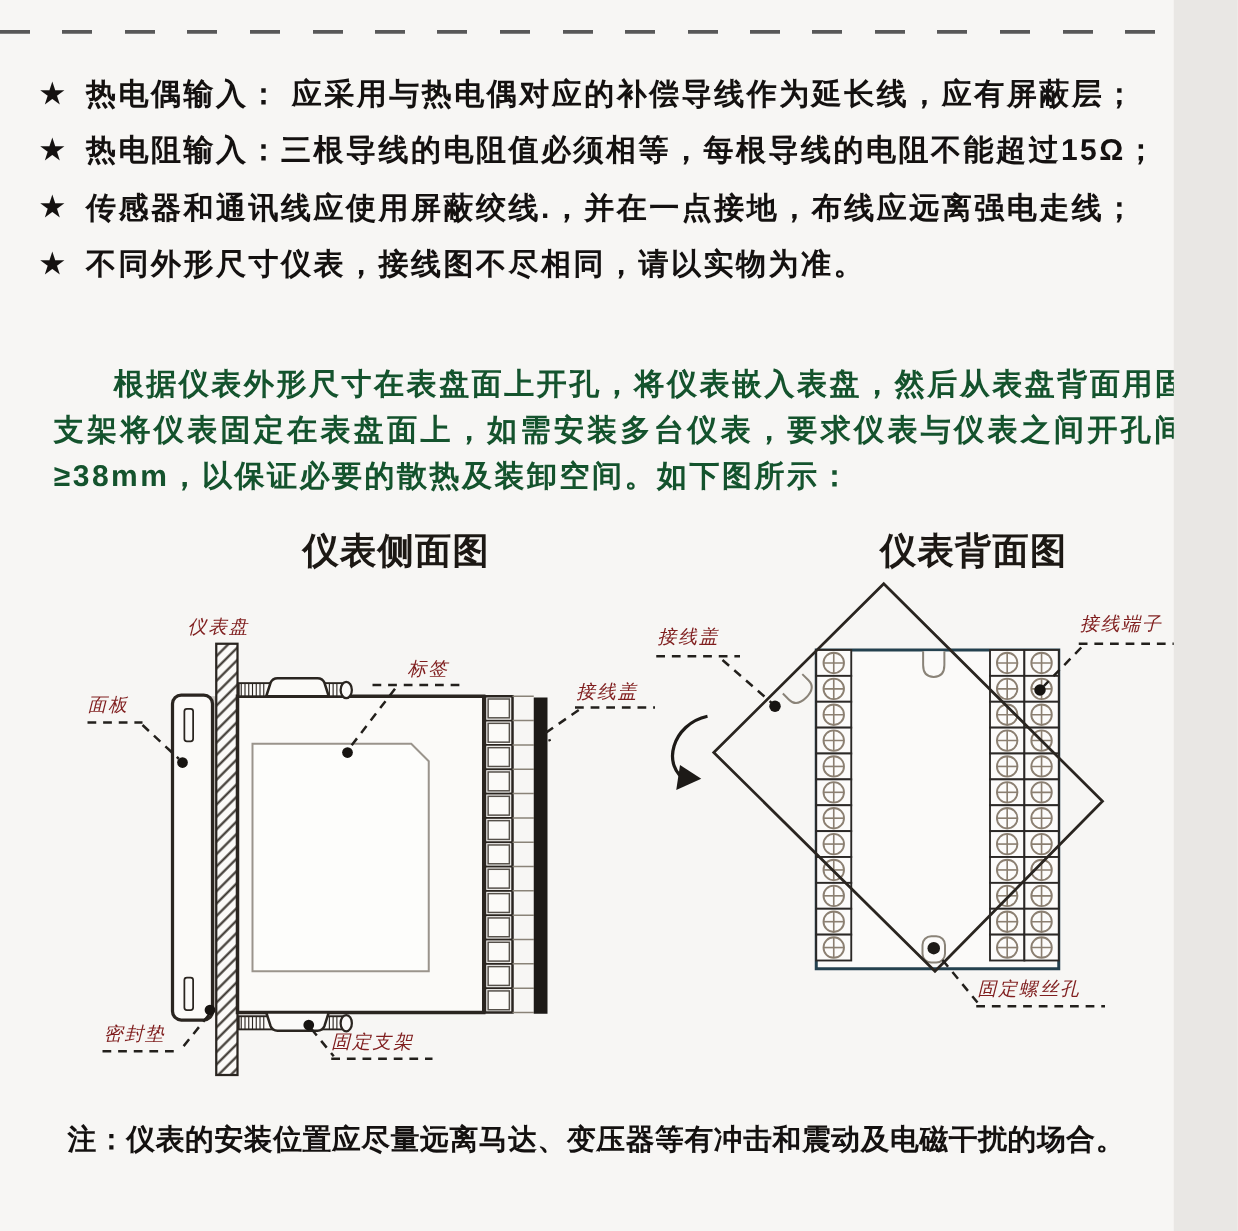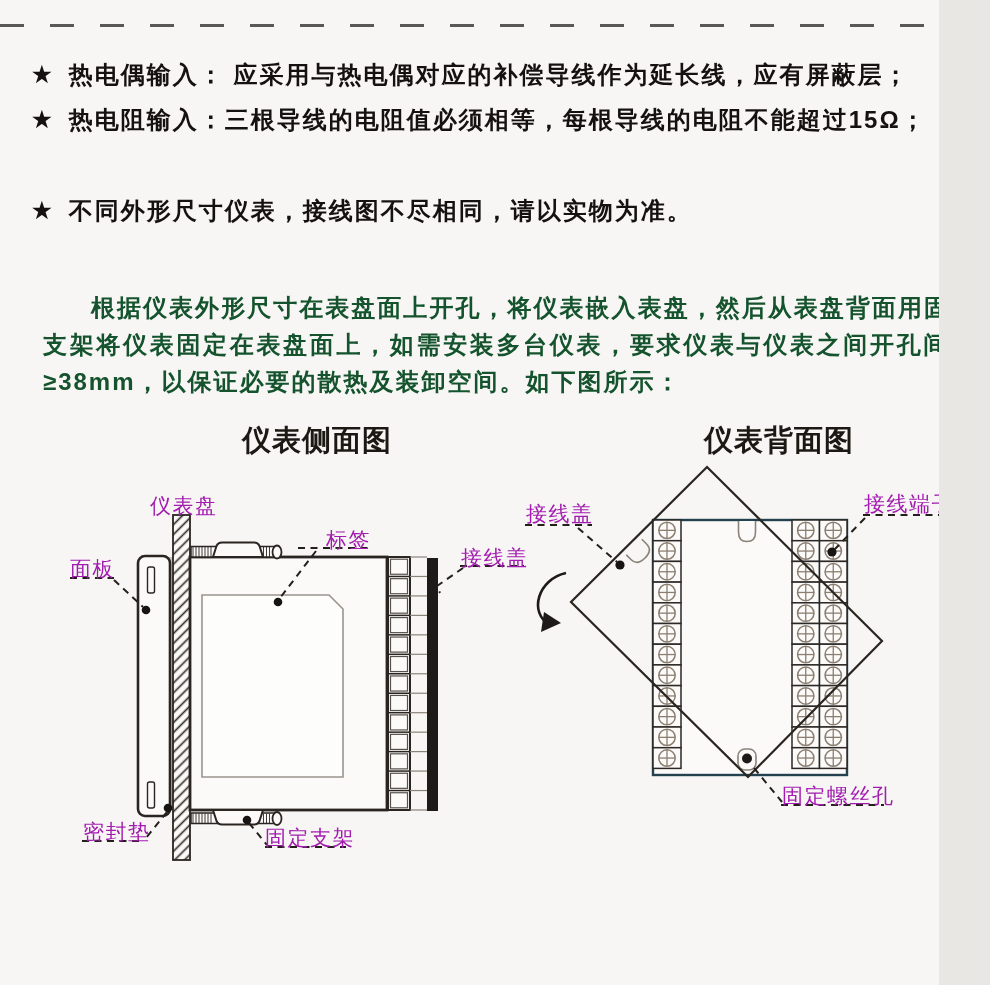--- a/index.html
+++ b/index.html
@@ -7,38 +7,41 @@
         font-family:"Liberation Sans",sans-serif;}
   .dash-top{position:absolute;left:0;top:24px;width:100%;height:2.5px;
         background:repeating-linear-gradient(90deg,#585858 0 24px,transparent 24px 50px);}
   .bullet{position:absolute;left:32px;font-size:24px;font-weight:700;color:#141110;
         letter-spacing:2px;white-space:nowrap;}
   .star{display:inline-block;margin-right:15px;font-size:22px;transform:translateY(-1px);}
   .para{position:absolute;left:43px;top:289px;width:933px;font-size:24px;font-weight:700;
         color:#14532d;letter-spacing:2px;line-height:37px;text-indent:2em;text-align:justify;}
   .dtitle{position:absolute;top:421px;width:210px;text-align:right;
         font-family:"DejaVu Serif",serif;font-size:29px;font-weight:700;letter-spacing:1px;color:#1c1814;}
-  .callout{position:absolute;font-size:21px;font-weight:500;color:#a21caf;
-        letter-spacing:1.5px;white-space:nowrap;}
+  .callout{position:absolute;font-size:15px;font-weight:500;color:#7f1d1d;
+        letter-spacing:1.5px;white-space:nowrap;font-style:italic;}
   .note{position:absolute;left:54px;top:896px;font-size:23px;font-weight:700;
         letter-spacing:0.5px;color:#141110;white-space:nowrap;}
   .svg-abs{position:absolute;}
 </style>
 </head>
 <body>
 
 <div class="page">
 
   <div class="dash-top"></div>
 
   <div class="bullet" style="top:59px">
     <span class="star">★</span><span>热电偶输入： 应采用与热电偶对应的补偿导线作为延长线，应有屏蔽层；</span>
   </div>
   <div class="bullet" style="top:104px">
     <span class="star">★</span><span>热电阻输入：三根导线的电阻值必须相等，每根导线的电阻不能超过15Ω；</span>
+  </div>
+  <div class="bullet" style="top:150px">
+    <span class="star">★</span><span>传感器和通讯线应使用屏蔽绞线.，并在一点接地，布线应远离强电走线；</span>
   </div>
   <div class="bullet" style="top:195px">
     <span class="star">★</span><span>不同外形尺寸仪表，接线图不尽相同，请以实物为准。</span>
   </div>
 
 
   <div class="para">根据仪表外形尺寸在表盘面上开孔，将仪表嵌入表盘，然后从表盘背面用固定支架将仪表固定在表盘面上，如需安装多台仪表，要求仪表与仪表之间开孔间距≥38mm，以保证必要的散热及装卸空间。如下图所示：</div>
 
   <div class="dtitle" style="left:182px">仪表侧面图</div>
   <div class="dtitle" style="left:644px">仪表背面图</div>
@@ -343,14 +346,15 @@
   <div class="callout" style="left:70px;top:555px">面板</div>
   <div class="callout" style="left:326px;top:526px">标签</div>
   <div class="callout" style="left:461px;top:544px">接线盖</div>
   <div class="callout" style="left:83px;top:818px">密封垫</div>
   <div class="callout" style="left:265px;top:824px">固定支架</div>
 
   <div class="callout" style="left:526px;top:500px">接线盖</div>
   <div class="callout" style="left:864px;top:490px">接线端子</div>
   <div class="callout" style="left:782px;top:782px">固定螺丝孔</div>
 
+  <div class="note">注：仪表的安装位置应尽量远离马达、变压器等有冲击和震动及电磁干扰的场合。</div>
 
 </div>
 
 </body></html>

